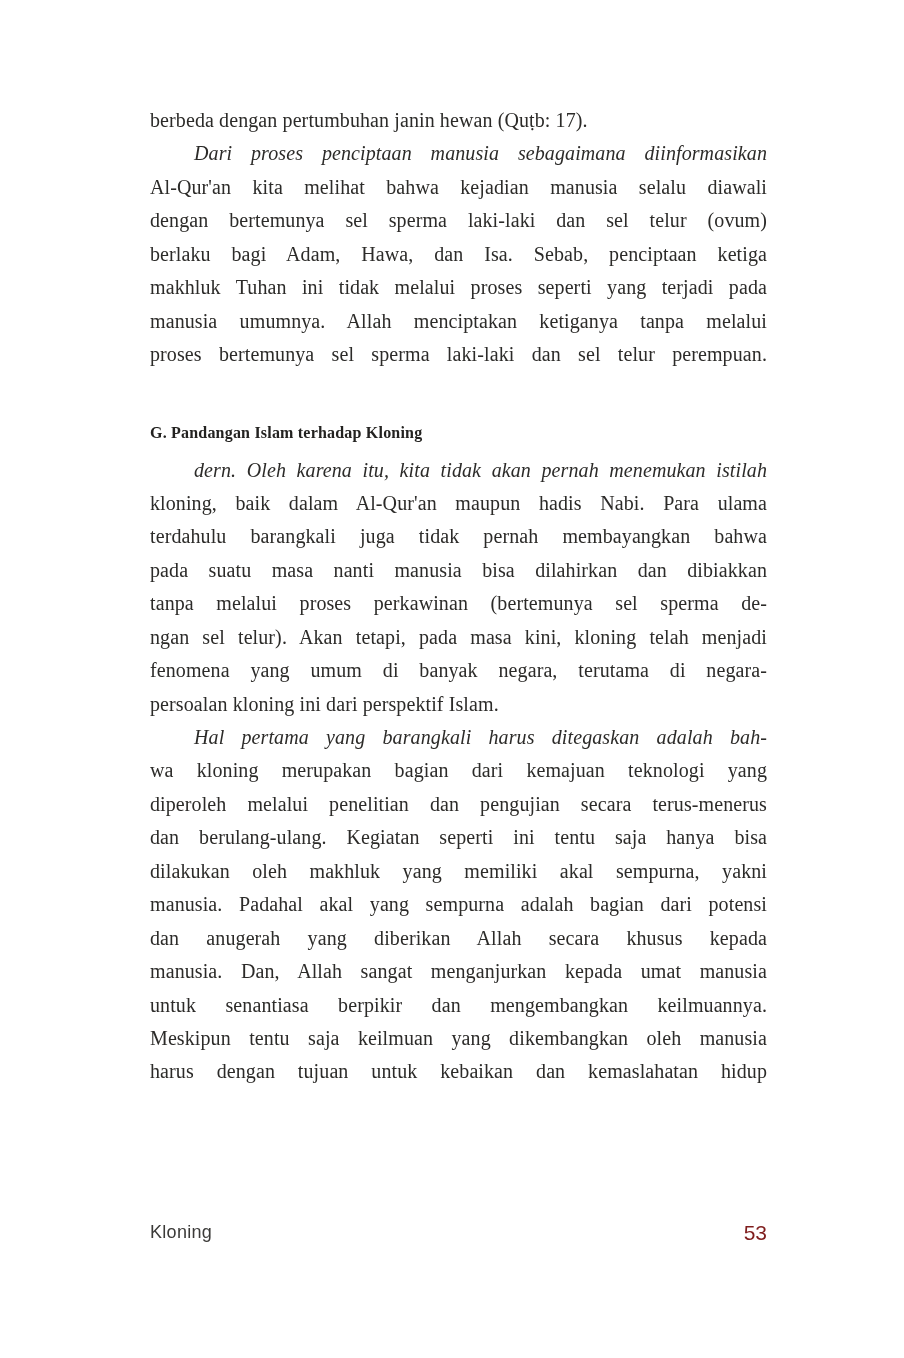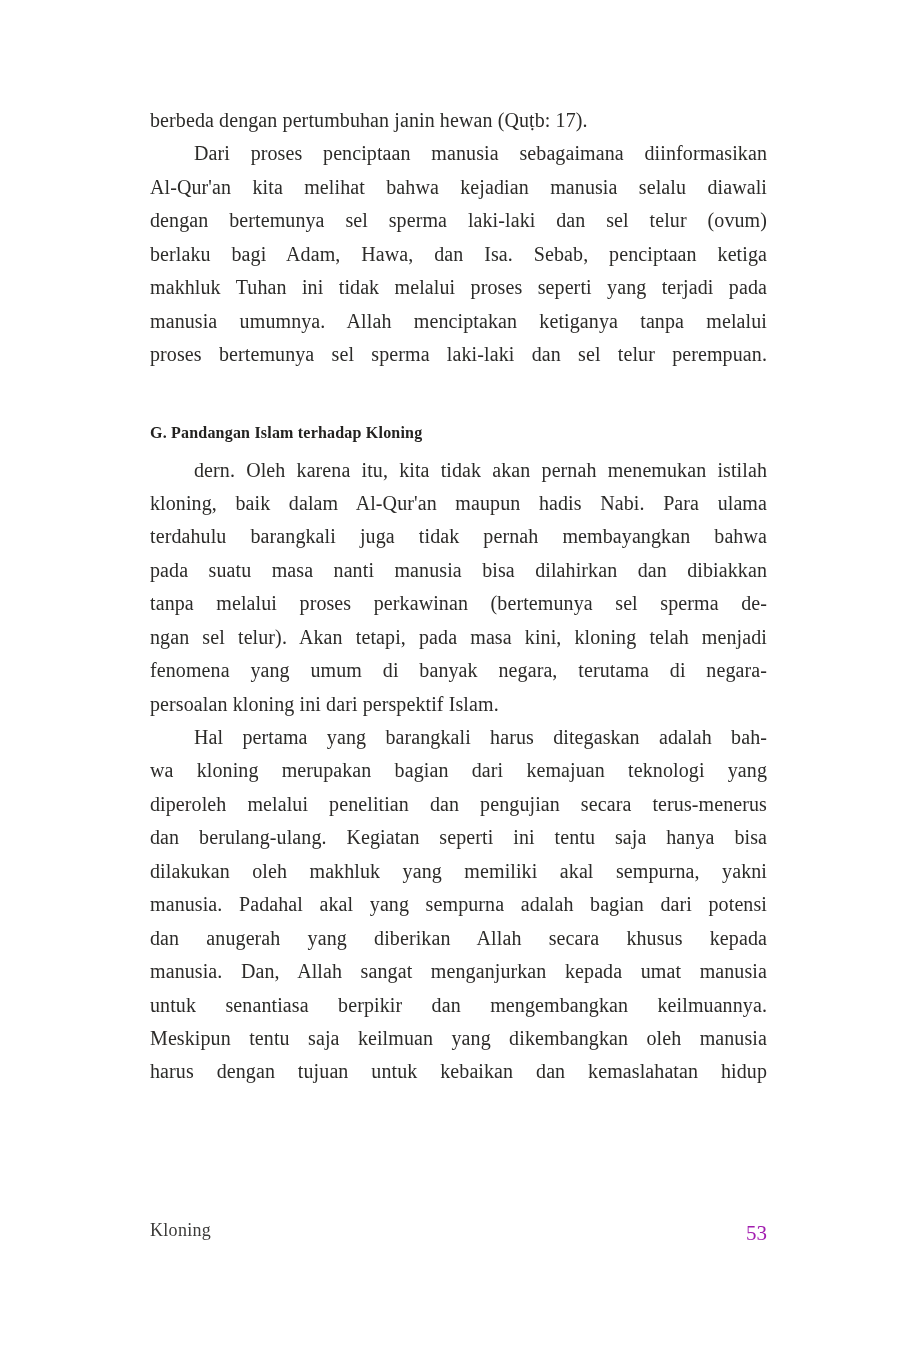--- a/index.html
+++ b/index.html
@@ -34,47 +34,48 @@
     text-align-last: justify;
     text-justify: inter-word;
   }
   
   .para.lastleft .line:last-child {
     text-align-last: left;
   }
   
   .para.indent .line:first-child {
     padding-left: 44px;
+    font-style: italic;
   }
   .heading {
     font-size: 16px;
     font-weight: 700;
     line-height: 34px;
     margin: 44px 0 4px 0;
     color: #232220;
     letter-spacing: 0.2px;
   }
   .footer {
     position: absolute;
     left: 150px;
     top: 1220px;
     width: 617px;
     display: flex;
     justify-content: space-between;
-    align-items: flex-start;
-    font-family: Liberation Serif, serif;
+    align-items: center;
+    font-family: Liberation Sans, sans-serif;
   }
   .running-title {
     font-size: 18px;
     color: #3b3a38;
     letter-spacing: 0.3px;
   }
   .page-number {
     font-size: 21px;
-    color: #a21caf;
+    color: #7f1d1d;
     margin-top: 1px;
   }
 </style>
 </head>
 <body>
 
 <div class="sheet">
 
   <section class="text-block">
 

